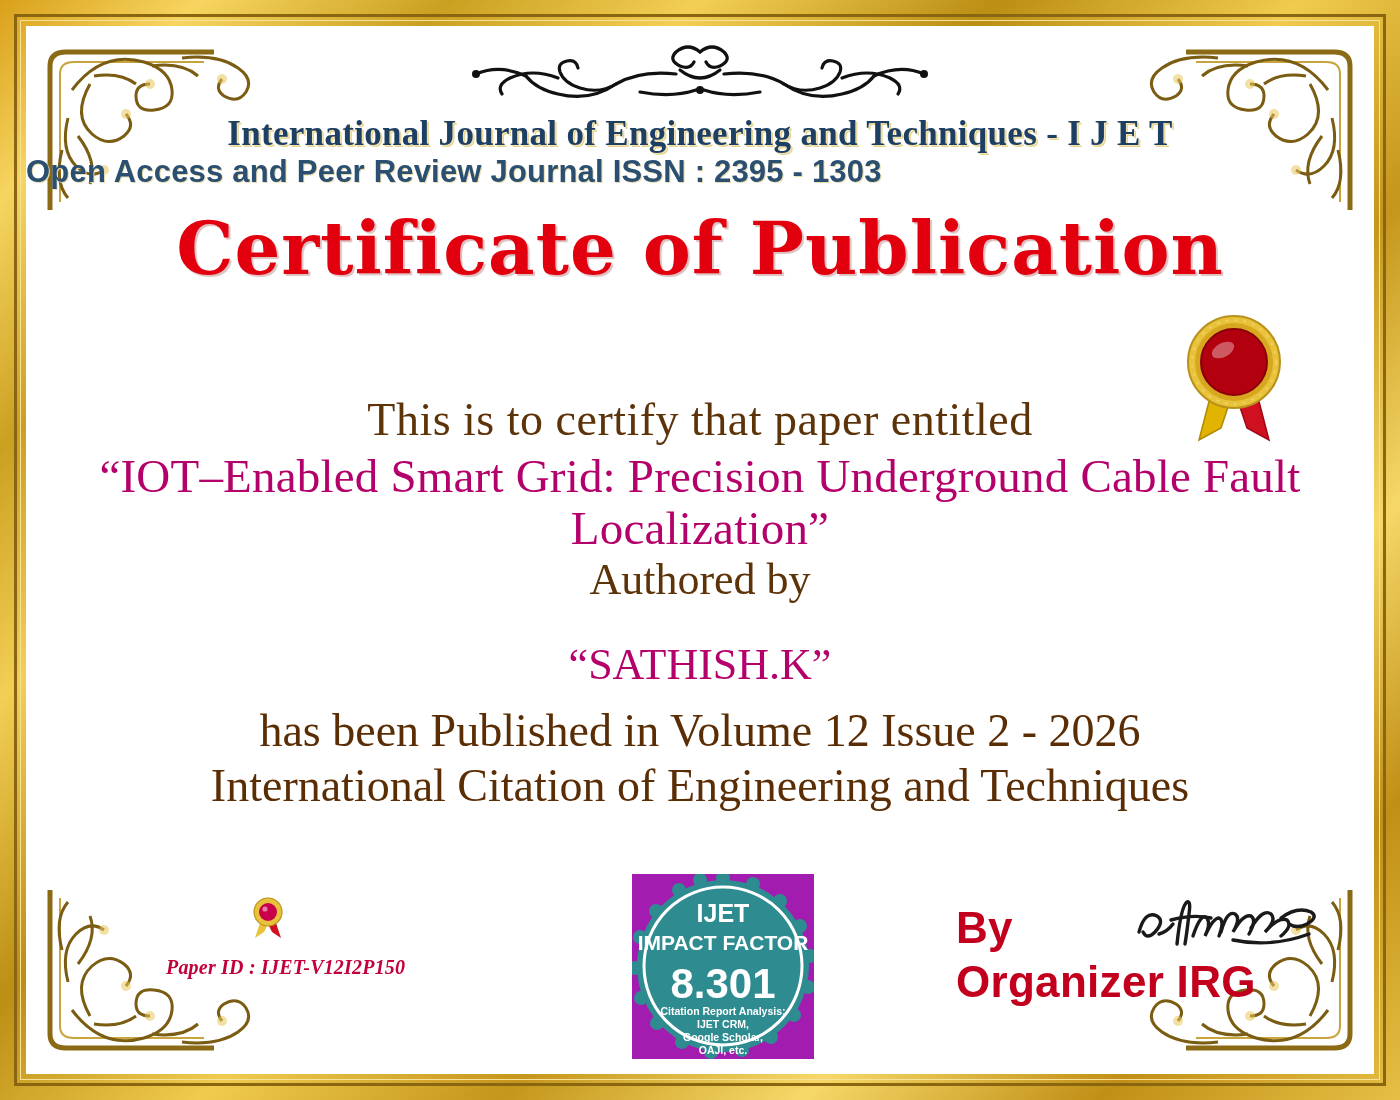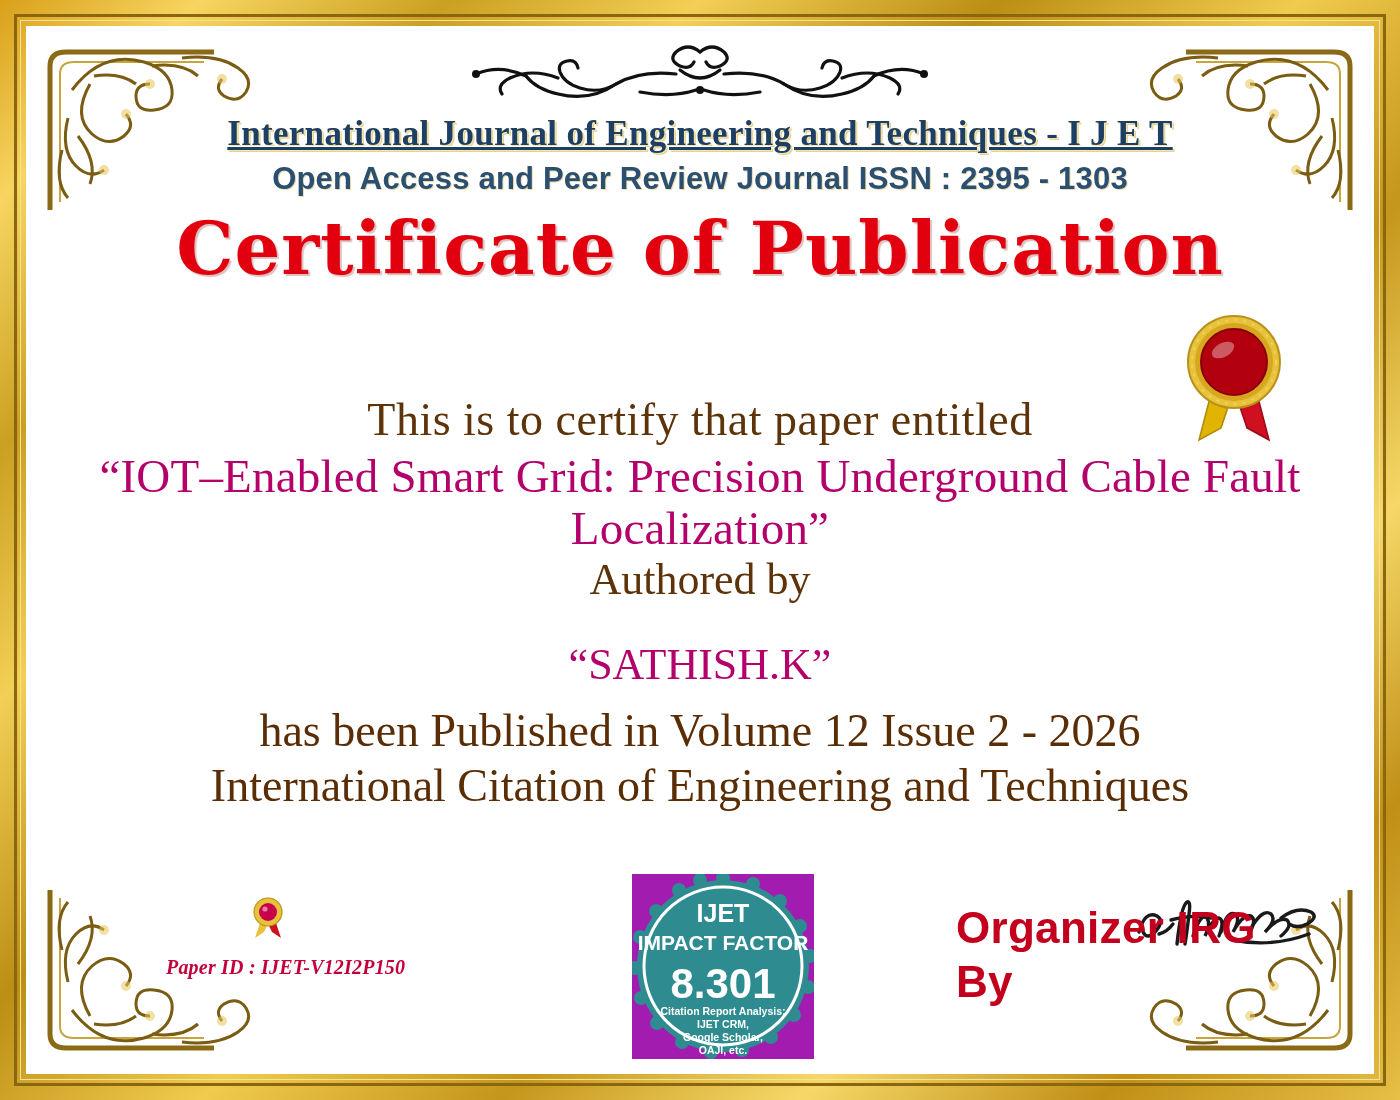--- a/index.html
+++ b/index.html
@@ -79,29 +79,28 @@
     text-align: center;
     font-family: "Liberation Serif", serif;
     font-weight: bold;
     font-size: 35px;
     letter-spacing: 0.3px;
     color: #1d3f63;
     text-shadow:
        1px 1px 0 #f3e4b0,
        2px 2px 0 #e7d391,
       -1px -1px 0 #ffffff;
-    text-decoration: underline;
   }
 
   .journal-sub {
     position: absolute;
-    top: 135px;
+    top: 128px;
     left: 0;
     right: 0;
-    text-align: center;
+    text-align: left;
     font-family: "Liberation Sans", sans-serif;
     font-weight: bold;
     font-size: 31px;
     letter-spacing: 0.2px;
     color: #2b4f71;
     text-shadow: 1px 1px 0 #e8dcae;
   }
 
   .cert-title {
     position: absolute;
@@ -437,18 +436,18 @@
           <path d="M40 32 Q62 26 80 30"></path>
           <path d="M62 48 Q70 24 76 30 Q80 36 74 48 Q82 30 88 30 Q94 32 88 48"></path>
           <path d="M90 44 Q96 22 104 26 Q110 30 102 44 Q112 26 120 28 Q126 32 118 46"></path>
           <path d="M120 40 Q132 20 140 26 Q146 32 134 44 Q148 28 156 32 Q162 38 150 48"></path>
           <path d="M150 30 Q166 18 180 24 Q188 29 176 36 Q166 41 158 36"></path>
           <path d="M102 52 Q140 60 178 46"></path>
         </g>
       </svg>
     </div>
     <div class="by-block">
+      <div>By</div>
       <div>Organizer IRG</div>
-      <div>By</div>
     </div>
 
   </div>
 </div>
 
 </body></html>

